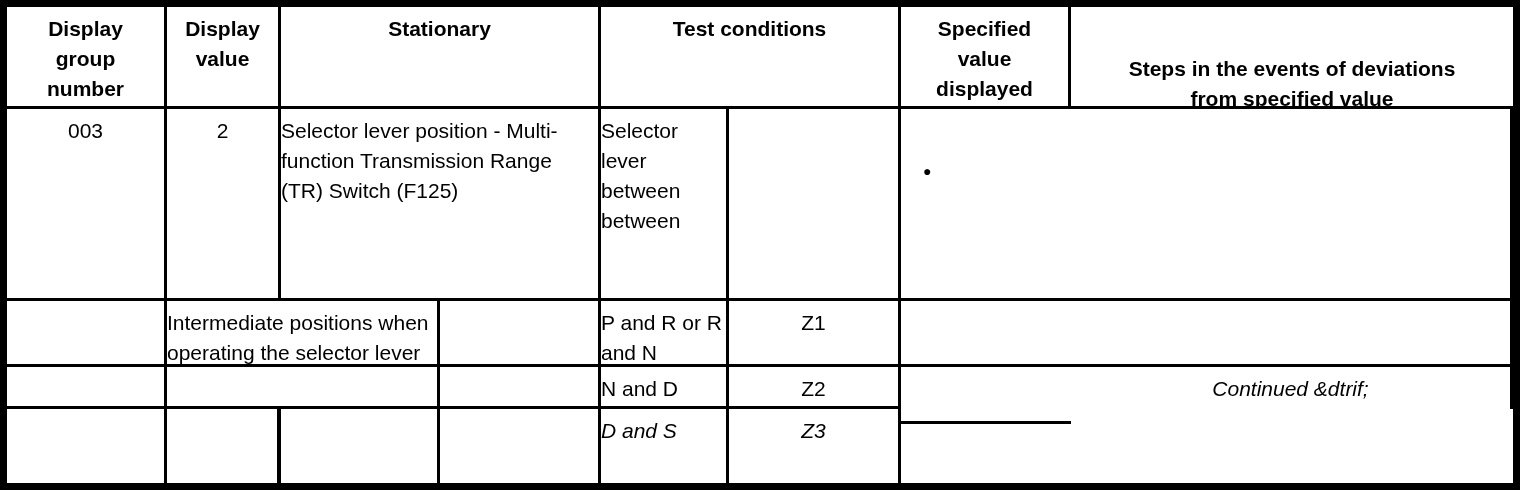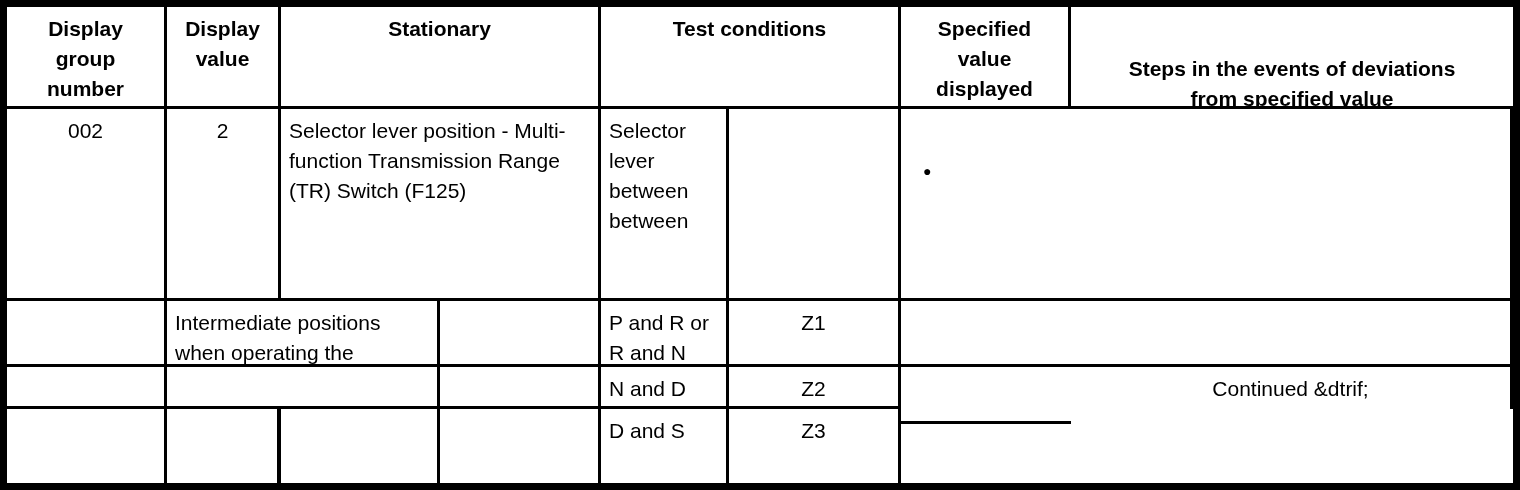--- a/index.html
+++ b/index.html
@@ -27,29 +27,29 @@
     border: 7px solid #000000;
     display: grid;
     grid-template-columns: 160px 114px 159px 161px 128px 172px 170px 1fr;
     grid-template-rows: 102px 192px 66px 42px 1fr;
     background: #ffffff;
   }
   .c {
     box-sizing: border-box;
     border-right: 3px solid #000000;
     border-bottom: 3px solid #000000;
-    padding: 7px 8px;
+    padding: 7px 0;
     font-size: 21px;
     line-height: 30px;
     overflow: hidden;
     text-align: left;
     vertical-align: top;
   }
   .c.lastcol { border-right: none; margin-top: 40px; }
-  .c.lastrow { border-bottom: none; }
+  .c.lastrow { border-bottom: none; font-style: italic; }
   .c.thickr  { border-right-width: 4px; }
   .c.span2   { grid-column: span 2; }
   .th {
     font-weight: bold;
     text-align: center;
   }
   .center { text-align: center; }
   .hw  { display: block; margin: 0 auto; }
   .hw1 { max-width: 100px; }
   .hw5 { max-width: 120px; text-align: center; }
@@ -89,21 +89,21 @@
     <div class="c th span2">
       <span class="hw">Test conditions</span>
     </div>
     <div class="c th">
       <span class="hw hw5">Specified value displayed</span>
     </div>
     <div class="c th lastcol">
       <span class="hw hw6">Steps in the events of deviations from specified value</span>
     </div>
 
-    <div class="c center">002</div>
+    <div class="c center">003</div>
     <div class="c center">2</div>
     <div class="c span2">Selector lever position - Multi-function Transmission Range (TR) Switch (F125)</div>
     <div class="c">
       <span class="tcw">Selector lever between between</span>
     </div>
     <div class="c center"></div>
     <div class="c lastcol steps">
       <div class="bullet-item">
         <span class="bullet">●</span>
       </div>

